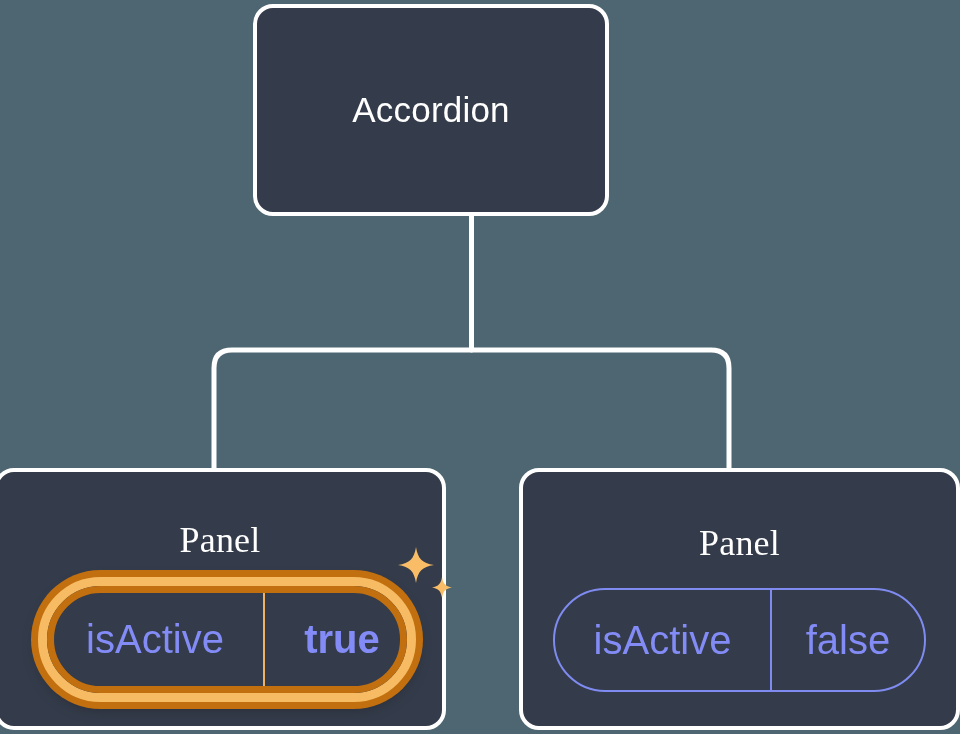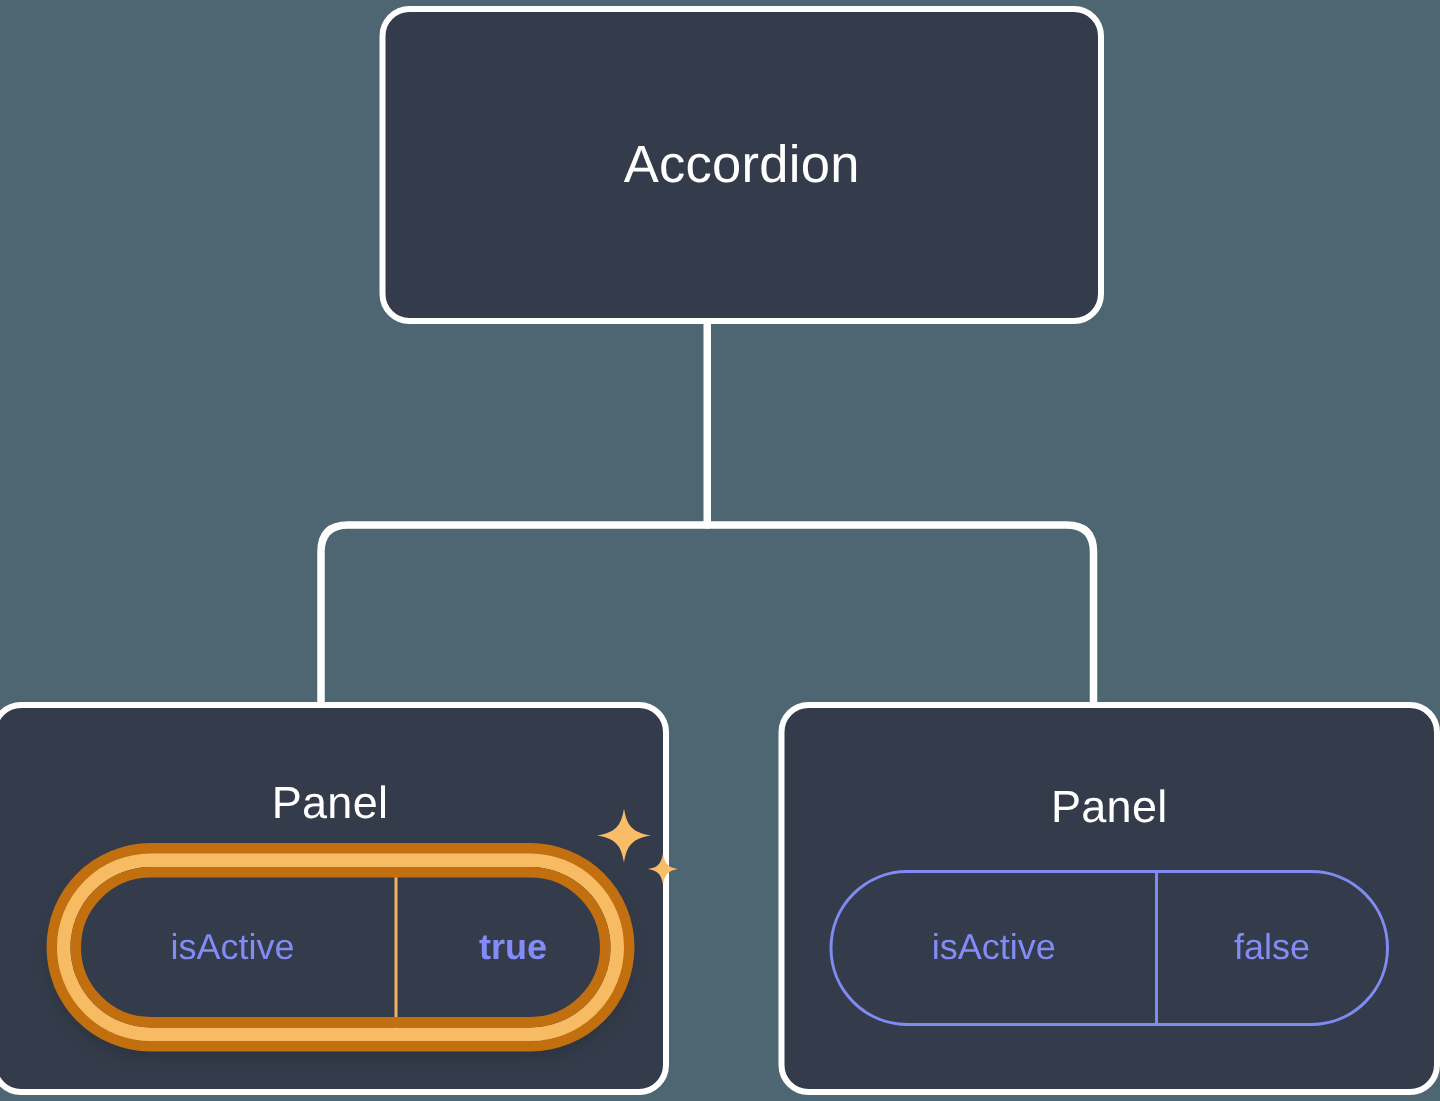--- a/index.html
+++ b/index.html
@@ -33,21 +33,21 @@
   .card {
     position: absolute;
     background: #343b4a;
     border: 4px solid #ffffff;
     border-radius: 20px;
     box-sizing: border-box;
   }
   .card-root {
     left: 253px;
     top: 4px;
-    width: 483px;
+    width: 356px;
     height: 212px;
     display: flex;
     align-items: center;
     justify-content: center;
   }
   .card-title-root {
     color: #ffffff;
     font-size: 35px;
     font-weight: 400;
     letter-spacing: 0.2px;
@@ -63,42 +63,43 @@
   .card-panel-left {
     left: -6px;
     width: 452px;
   }
   .card-panel-right {
     left: 519px;
     width: 441px;
   }
   .card-title-panel {
     color: #ffffff;
-    font-size: 30px;
+    font-size: 36px;
     font-weight: 400;
     margin-top: 47px;
     letter-spacing: 0.2px;
+    font-family: Liberation Serif, serif;
   }
   .card-panel-right .card-title-panel {
     margin-top: 50px;
   }
 
   
   .pill {
     display: flex;
     align-items: stretch;
     background: #343b4a;
     box-sizing: border-box;
   }
   .pill-cell {
     display: flex;
     align-items: center;
     justify-content: center;
     color: #838cf6;
-    font-size: 24px;
+    font-size: 40px;
     white-space: nowrap;
   }
 
   
   .pill-wrap-highlight {
     position: relative;
     margin-top: 16px;
     margin-left: 14px;
   }
   .pill-highlight {

